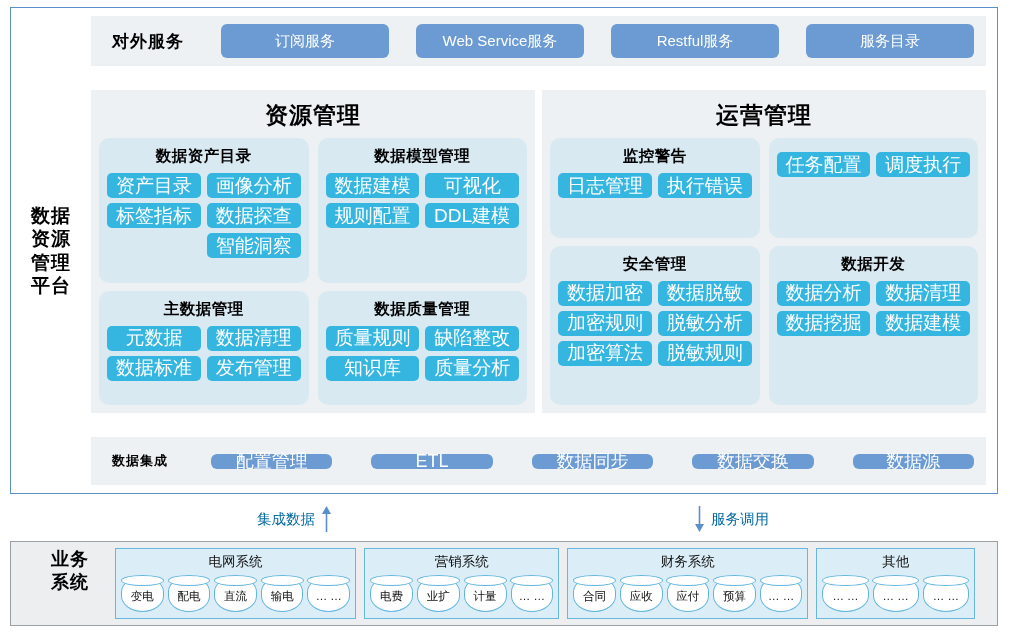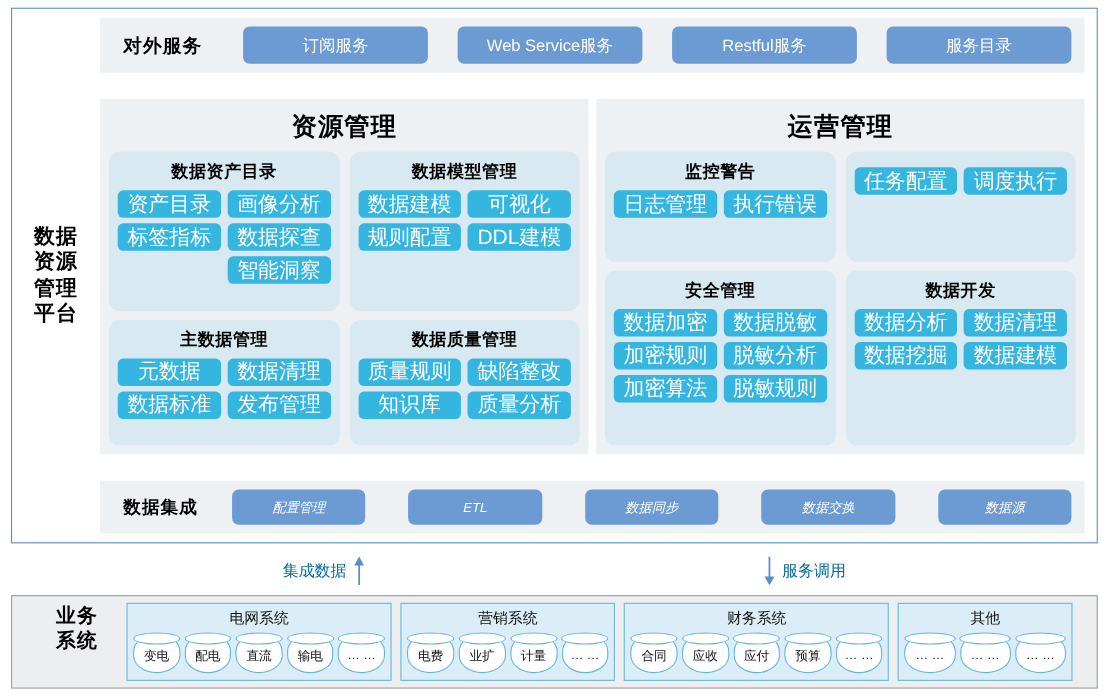--- a/index.html
+++ b/index.html
@@ -75,27 +75,27 @@
     white-space:nowrap;
   }
   .chip.empty{background:transparent;}
 
   
   .int-band{
     background:#eef1f3;height:48px;flex:0 0 48px;
     display:flex;align-items:center;box-sizing:border-box;padding:0 12px;
   }
   .int-title{
-    font-size:16px;font-weight:bold;width:108px;flex:0 0 108px;
+    font-size:13px;font-weight:bold;width:108px;flex:0 0 108px;
     padding-left:9px;box-sizing:border-box;letter-spacing:1px;
   }
   .int-btns{flex:1;display:flex;gap:39px;align-items:center;}
   .int-btn{
-    flex:1;height:32px;border-radius:6px;background:#6b9bd2;
-    color:#fff;font-size:12px;display:flex;align-items:center;justify-content:center;font-style:italic;
+    flex:1;height:15px;border-radius:6px;background:#6b9bd2;
+    color:#fff;font-size:18px;display:flex;align-items:center;justify-content:center;
   }
 
   
   .connectors{
     position:absolute;left:0;top:500px;width:1010px;height:38px;
   }
   .conn{
     position:absolute;display:flex;align-items:center;gap:6px;
     font-size:14.5px;color:#0369a1;
   }

